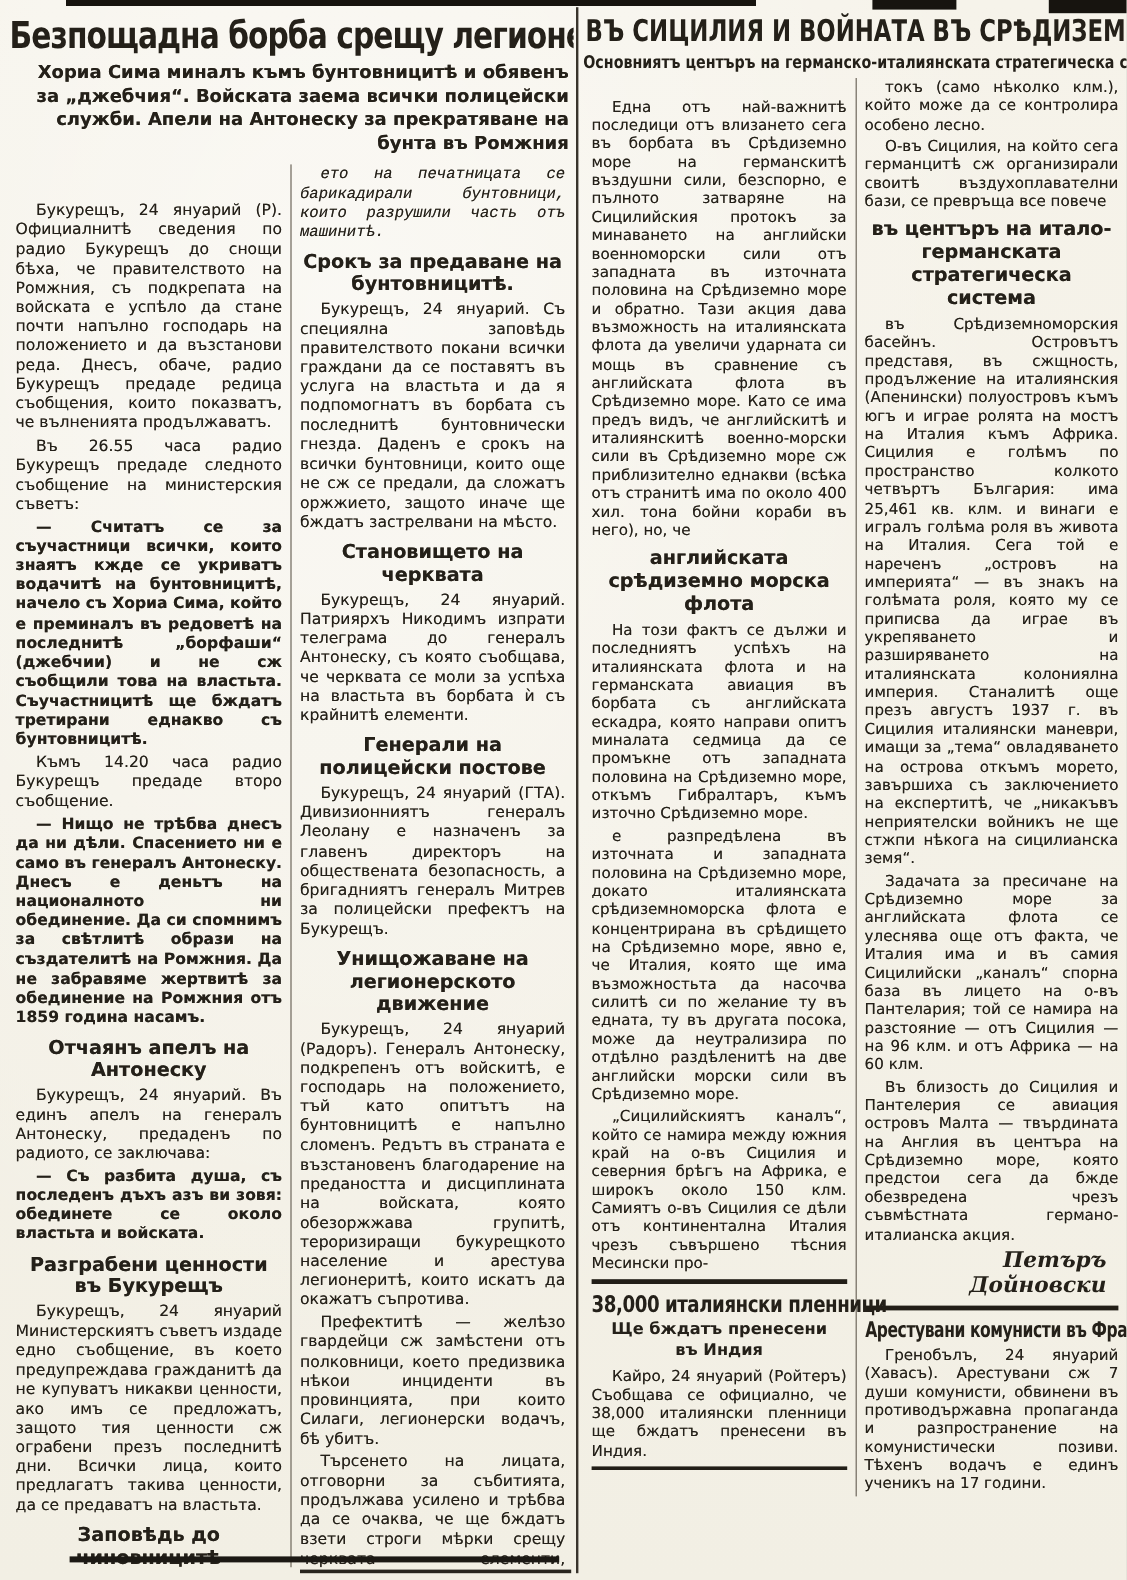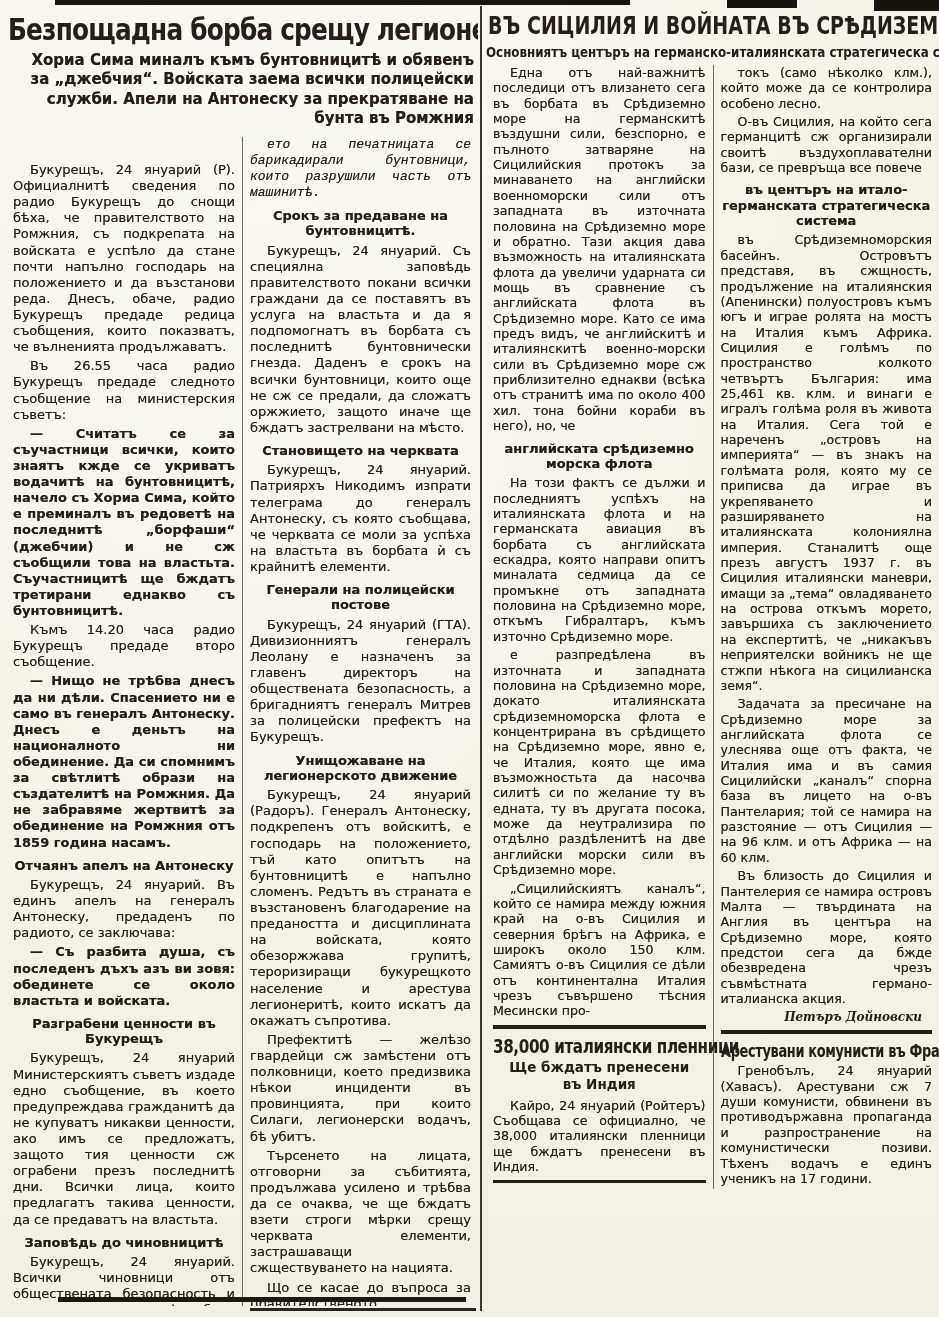--- a/index.html
+++ b/index.html
@@ -37,26 +37,26 @@
   .col { width:50%; padding:0 7px; }
   .col + .col { border-left:1px solid #6e685c; }
   .para {
     font-size:13px; line-height:1.24; text-align:justify; text-indent:17px;
     margin:0 0 3px 0; text-shadow:0 0 .4px rgba(25,20,10,.55);
   }
   .right-half .para { font-size:12.6px; line-height:1.22; }
   .para.b { font-weight:bold; }
   .para.i { font-family:Liberation Mono, monospace; font-style:italic; }
   .sec-head {
-    font-weight:bold; font-size:13px; line-height:1.18; text-align:center;
+    font-weight:bold; font-size:16px; line-height:1.18; text-align:center;
     margin:7px 0 4px 0; text-shadow:0 0 .5px rgba(20,15,5,.6);
   }
   .byline {
     font-family:"DejaVu Serif", serif; font-style:italic; font-weight:bold;
-    font-size:12px; text-align:right; margin:4px 10px 4px 0;
+    font-size:18px; text-align:right; margin:4px 10px 4px 0;
   }
   .thick-rule { height:4px; background:#221e17; margin:6px 0 6px 0; }
   .brief-title { text-align:center; margin:3px 0 2px 0; font-weight:bold; }
   .bt1 { font-size:19px; transform:scaleX(0.80); letter-spacing:-0.5px; }
   .bt2 { font-size:18px; transform:scaleX(0.72); letter-spacing:-0.5px; }
   .brief-sub { font-weight:bold; font-size:13.5px; text-align:center; line-height:1.25; margin:0 6px 5px 6px; }
   .bottom-rule { position:absolute; left:58px; top:1297px; width:408px; height:5px; background:#1c1914; }
   .bottom-rule2 { position:absolute; left:250px; top:1308px; width:226px; height:3px; background:#2a261f; }
 </style>
 </head>
@@ -125,21 +125,21 @@
         </div>
       </div>
 
       <div class="col">
         <div>
             <p class="para">токъ (само нѣколко клм.), който може да се контролира особено лесно.</p>
             <p class="para">О-въ Сицилия, на който сега германцитѣ сж организирали своитѣ въздухоплавателни бази, се превръща все повече</p>
             <div class="sec-head">въ центъръ на итало-германската стратегическа система</div>
             <p class="para">въ Срѣдиземноморския басейнъ. Островътъ представя, въ сжщность, продължение на италиянския (Апенински) полуостровъ къмъ югъ и играе ролята на мостъ на Италия къмъ Африка. Сицилия е голѣмъ по пространство колкото четвъртъ България: има 25,461 кв. клм. и винаги е игралъ голѣма роля въ живота на Италия. Сега той е нареченъ „островъ на империята“ — въ знакъ на голѣмата роля, която му се приписва да играе въ укрепяването и разширяването на италиянската колониялна империя. Станалитѣ още презъ августъ 1937 г. въ Сицилия италиянски маневри, имащи за „тема“ овладяването на острова откъмъ морето, завършиха съ заключението на експертитѣ, че „никакъвъ неприятелски войникъ не ще стжпи нѣкога на сицилианска земя“.</p>
             <p class="para">Задачата за пресичане на Срѣдиземно море за английската флота се улеснява още отъ факта, че Италия има и въ самия Сицилийски „каналъ“ спорна база въ лицето на о-въ Пантелария; той се намира на разстояние — отъ Сицилия — на 96 клм. и отъ Африка — на 60 клм.</p>
-            <p class="para">Въ близость до Сицилия и Пантелерия се намира островъ Малта — твърдината на Англия въ центъра на Срѣдиземно море, която предстои сега да бжде обезвредена чрезъ съвмѣстната германо-италианска акция.</p>
+            <p class="para">Въ близость до Сицилия и Пантелерия се авиация островъ Малта — твърдината на Англия въ центъра на Срѣдиземно море, която предстои сега да бжде обезвредена чрезъ съвмѣстната германо-италианска акция.</p>
           </div>
         <div class="byline">Петъръ Дойновски</div>
         <div class="thick-rule"></div>
         <div class="brief">
           <div class="brief-title"><span class="cond bt2">Арестувани комунисти въ Франция</span></div>
           <p class="para">Гренобълъ, 24 януарий (Хавасъ). Арестувани сж 7 души комунисти, обвинени въ противодържавна пропаганда и разпространение на комунистически позиви. Тѣхенъ водачъ е единъ ученикъ на 17 години.</p>
         </div>
       </div>
 
     </div>

